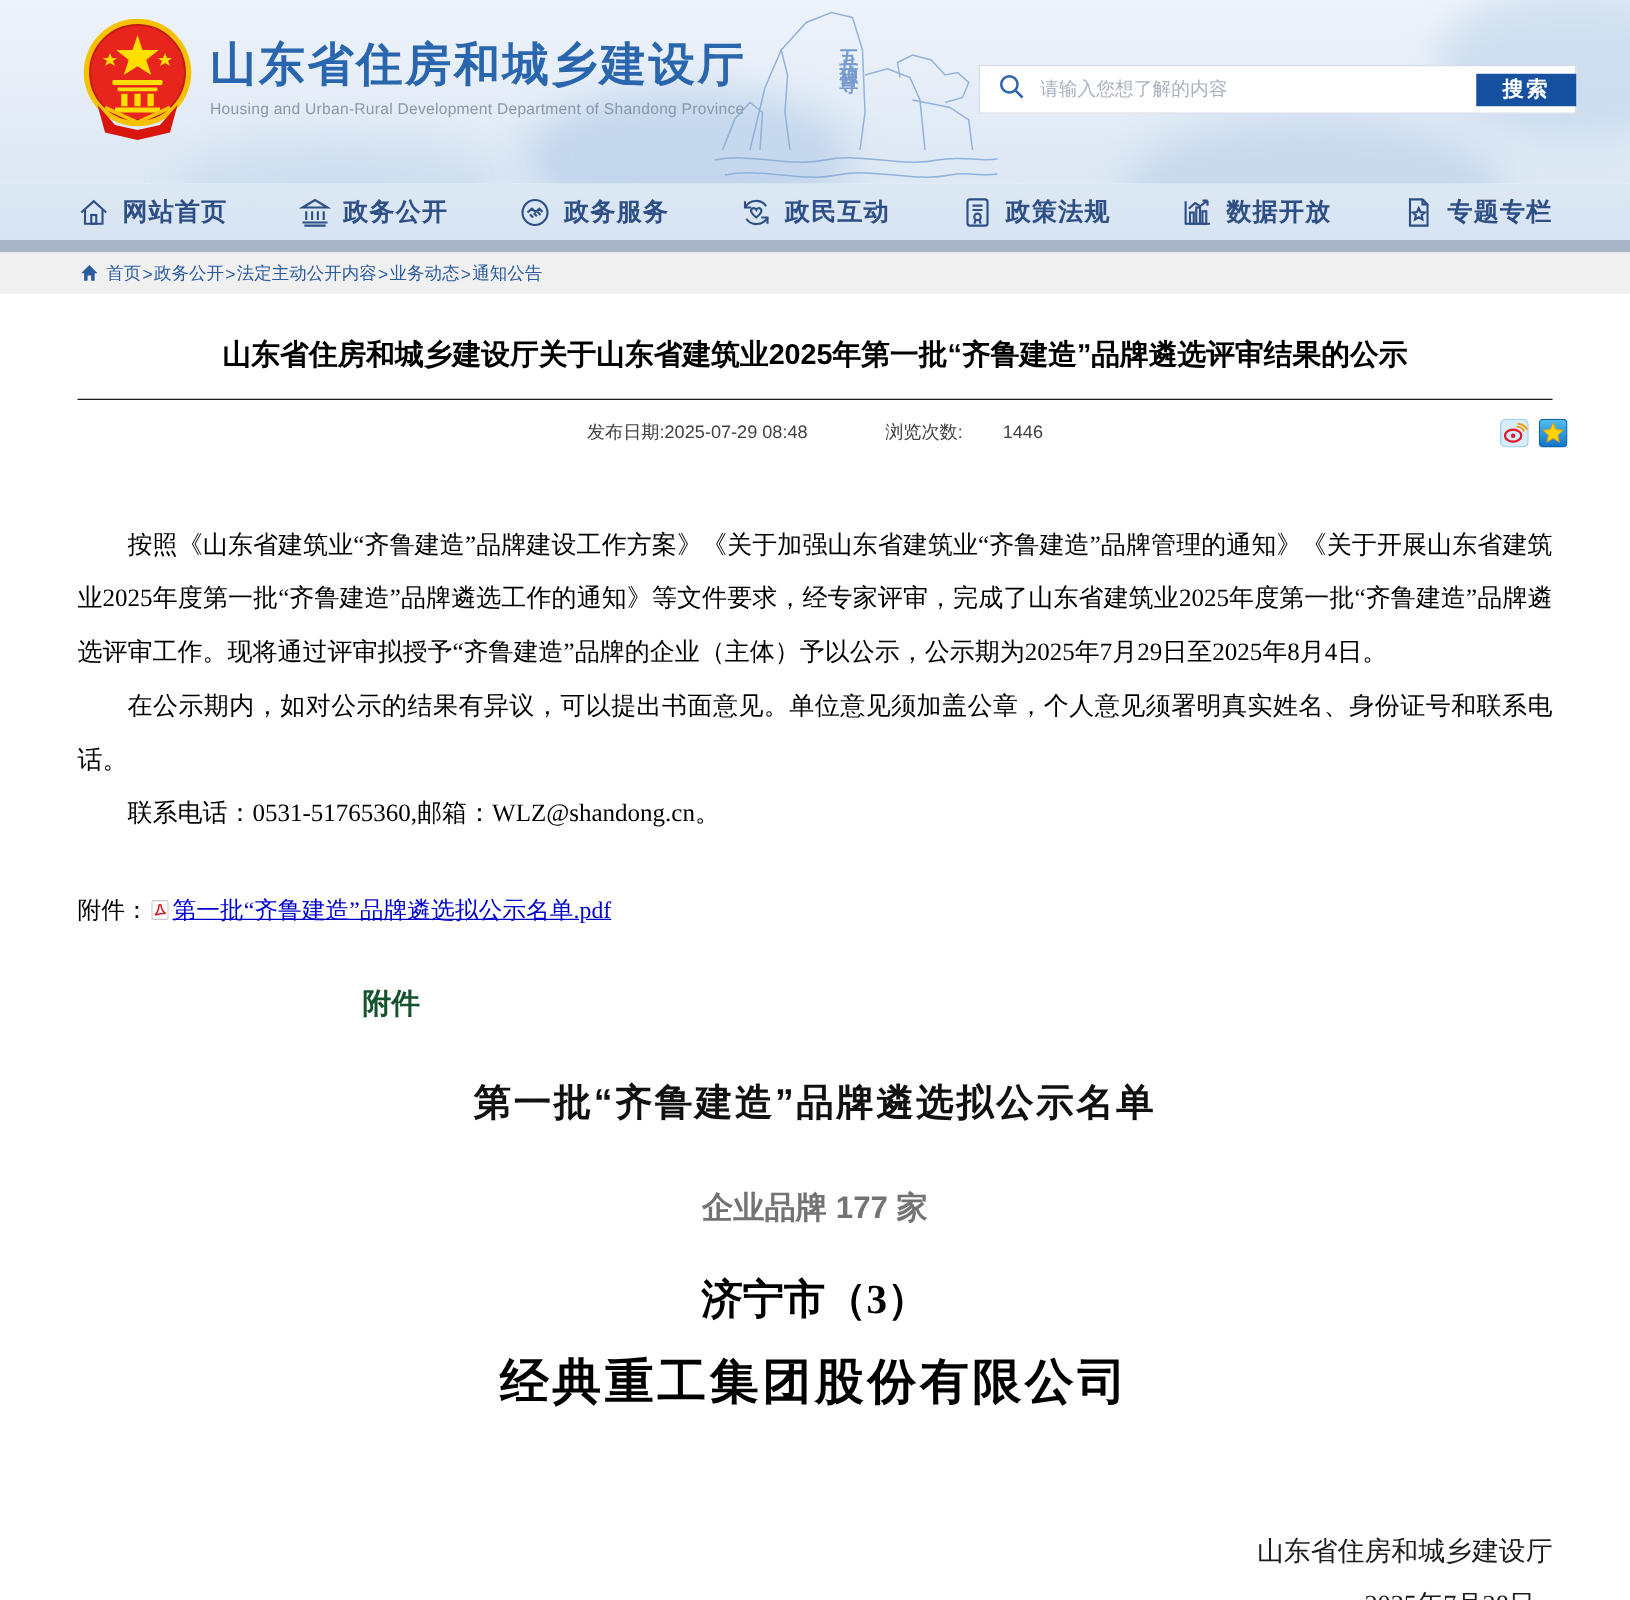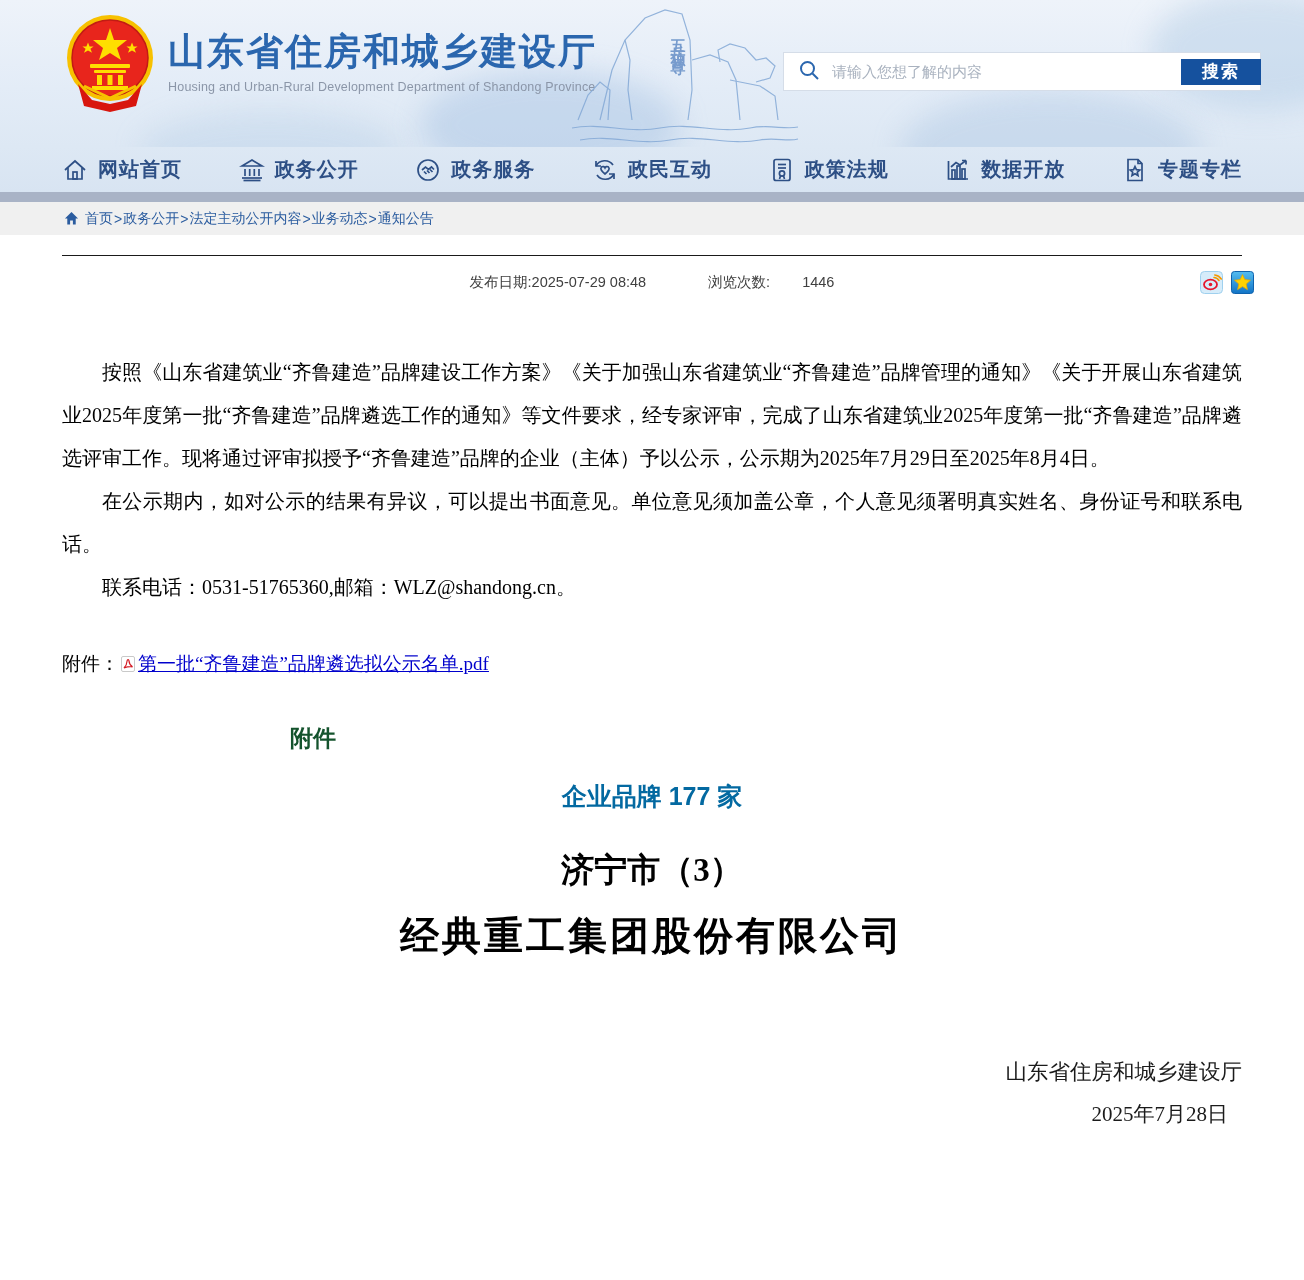--- a/index.html
+++ b/index.html
@@ -101,21 +101,21 @@
   .pdf-icon { margin:0 3px 0 2px; display:inline-flex; }
   .attachment-link { color:#0000cc; text-decoration:underline; cursor:pointer; }
 
   
   .preview { margin-top:46px; }
   .preview-heading { font-size:23px; font-weight:bold; color:#14532d; margin-left:228px; }
   .preview-title {
     margin-top:44px; text-align:center; font-size:30px; font-weight:bold;
     color:#111; letter-spacing:2px;
   }
-  .preview-sub { margin-top:26px; text-align:center; font-size:25px; font-weight:bold; color:#0369a1; }
+  .preview-sub { margin-top:46px; text-align:center; font-size:25px; font-weight:bold; color:#737373; }
   .preview-city {
     margin-top:35px; text-align:center; font-family:"Liberation Serif", serif;
     font-size:33px; font-weight:bold; color:#000;
   }
   .preview-company {
     margin-top:16px; text-align:center; font-family:"Liberation Serif", serif;
     font-size:39px; font-weight:bold; color:#000; letter-spacing:3px;
   }
   .signature-wrap { margin-top:94px; }
   .sigfix-org { text-align:right; font-size:21.5px; color:#1b1b1b; }
@@ -276,20 +276,21 @@
   <span class="sep">&gt;</span>
   <span class="crumb">法定主动公开内容</span>
   <span class="sep">&gt;</span>
   <span class="crumb">业务动态</span>
   <span class="sep">&gt;</span>
   <span class="crumb">通知公告</span>
 </div>
 
 <main class="content">
 
+  <h1 class="article-title">山东省住房和城乡建设厅关于山东省建筑业2025年第一批“齐鲁建造”品牌遴选评审结果的公示</h1>
   <hr class="title-rule">
 
   <div class="meta-row">
     <span class="meta-date">发布日期:2025-07-29 08:48</span>
     <span class="meta-views-label">浏览次数:</span>
     <span class="meta-views">1446</span>
     <span class="share-icons">
       <svg width="23" height="23" viewBox="0 0 23 23">
         <rect x="0.5" y="0.5" width="22" height="22" rx="4" fill="#d6ecfa" stroke="#9fd0ee"></rect>
         <ellipse cx="10.5" cy="13.5" rx="6.5" ry="4.8" fill="none" stroke="#e6162d" stroke-width="1.8"></ellipse>
@@ -321,20 +322,21 @@
       <svg width="14" height="16" viewBox="0 0 14 16">
         <rect x="0.5" y="0.5" width="13" height="15" rx="1.5" fill="#fff" stroke="#c9c9c9"></rect>
         <path d="M3,12 C5,10 6,7 6.2,4.5 C6.3,3.2 7.8,3.2 7.9,4.5 C8.1,7 9.5,9.5 11.5,10.8 C9.5,10.6 5,11.2 3,12 Z" fill="none" stroke="#d41b24" stroke-width="1.2"></path>
       </svg>
     </span>
     <a class="attachment-link">第一批“齐鲁建造”品牌遴选拟公示名单.pdf</a>
   </div>
 
   <section class="preview">
     <div class="preview-heading">附件</div>
+    <div class="preview-title">第一批“齐鲁建造”品牌遴选拟公示名单</div>
     <div class="preview-sub">企业品牌 177 家</div>
     <div class="preview-city">济宁市（3）</div>
     <div class="preview-company">经典重工集团股份有限公司</div>
 
     <div class="signature-wrap">
       <div class="sigfix-org" style="padding-right:0px;">山东省住房和城乡建设厅</div>
       <div class="sigfix-date" style="padding-right:14px;">2025年7月28日</div>
     </div>
   </section>
 

